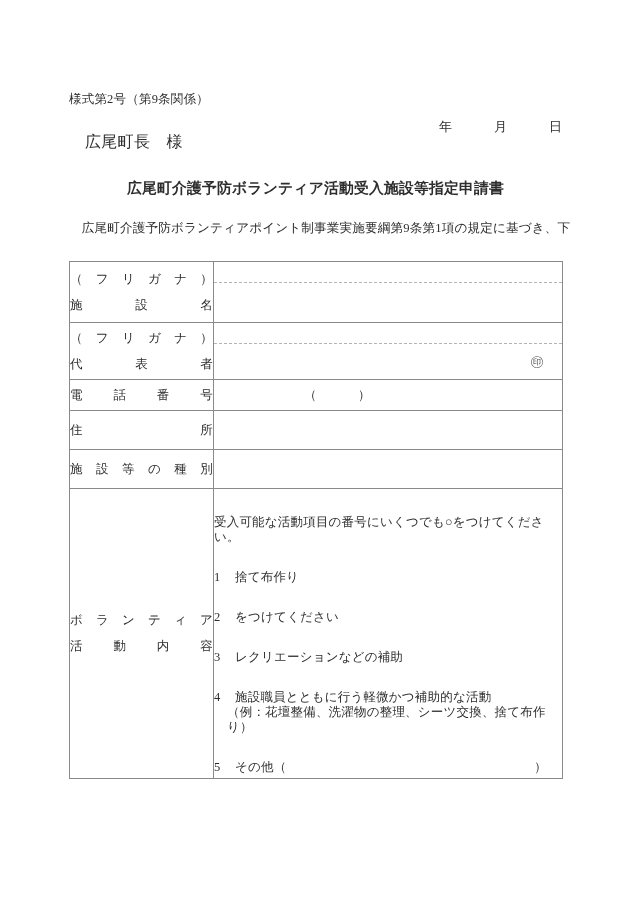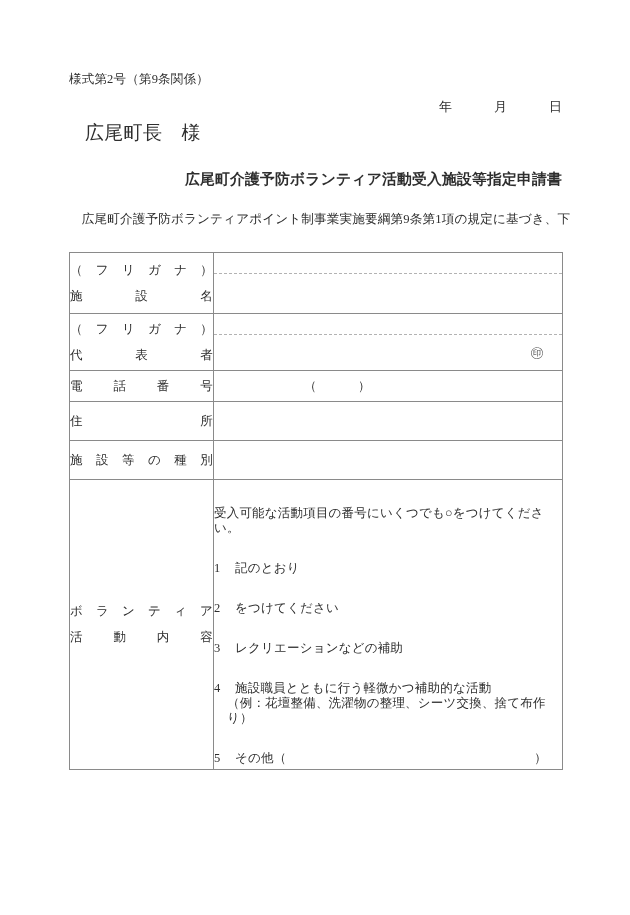--- a/index.html
+++ b/index.html
@@ -13,45 +13,44 @@
     position: relative;
     font-family: "Liberation Serif", "DejaVu Serif", serif;
     color: #2e2e2e;
     overflow: hidden;
   }
   .page {
     position: absolute;
     left: 69px;
     top: 0;
     width: 493px;
-    padding-top: 72px;
+    padding-top: 92px;
   }
   .form-number {
     font-size: 12.5px;
     letter-spacing: 0.2px;
     line-height: 15px;
   }
   .date-line {
     margin-top: 12px;
     display: flex;
     justify-content: flex-end;
     gap: 42px;
     font-size: 13px;
     line-height: 15px;
   }
   .addressee {
-    margin-top: 11px;
     padding-left: 16px;
-    font-size: 19px;
+    font-size: 16px;
     letter-spacing: 0.3px;
     line-height: 15px;
   }
   .doc-title {
     margin: 31px 0 0 0;
-    text-align: right;
+    text-align: center;
     font-size: 14.8px;
     font-weight: bold;
     letter-spacing: 0.2px;
     line-height: 17px;
   }
   .body-text {
     margin-top: 20px;
     font-size: 12.6px;
     letter-spacing: 0.15px;
   }
@@ -265,21 +264,21 @@
                 <span>内</span>
                 <span>容</span>
               </div>
         </div>
       </td>
       <td class="val activities-cell">
         <div class="instruction">受入可能な活動項目の番号にいくつでも○をつけてください。</div>
 
         <div class="activity-item">
           <span class="num">1</span>
-          <span>記のとおり</span>
+          <span>捨て布作り</span>
         </div>
 
         <div class="activity-item">
           <span class="num">2</span>
           <span>をつけてください</span>
         </div>
 
         <div class="activity-item">
           <span class="num">3</span>
           <span>レクリエーションなどの補助</span>

